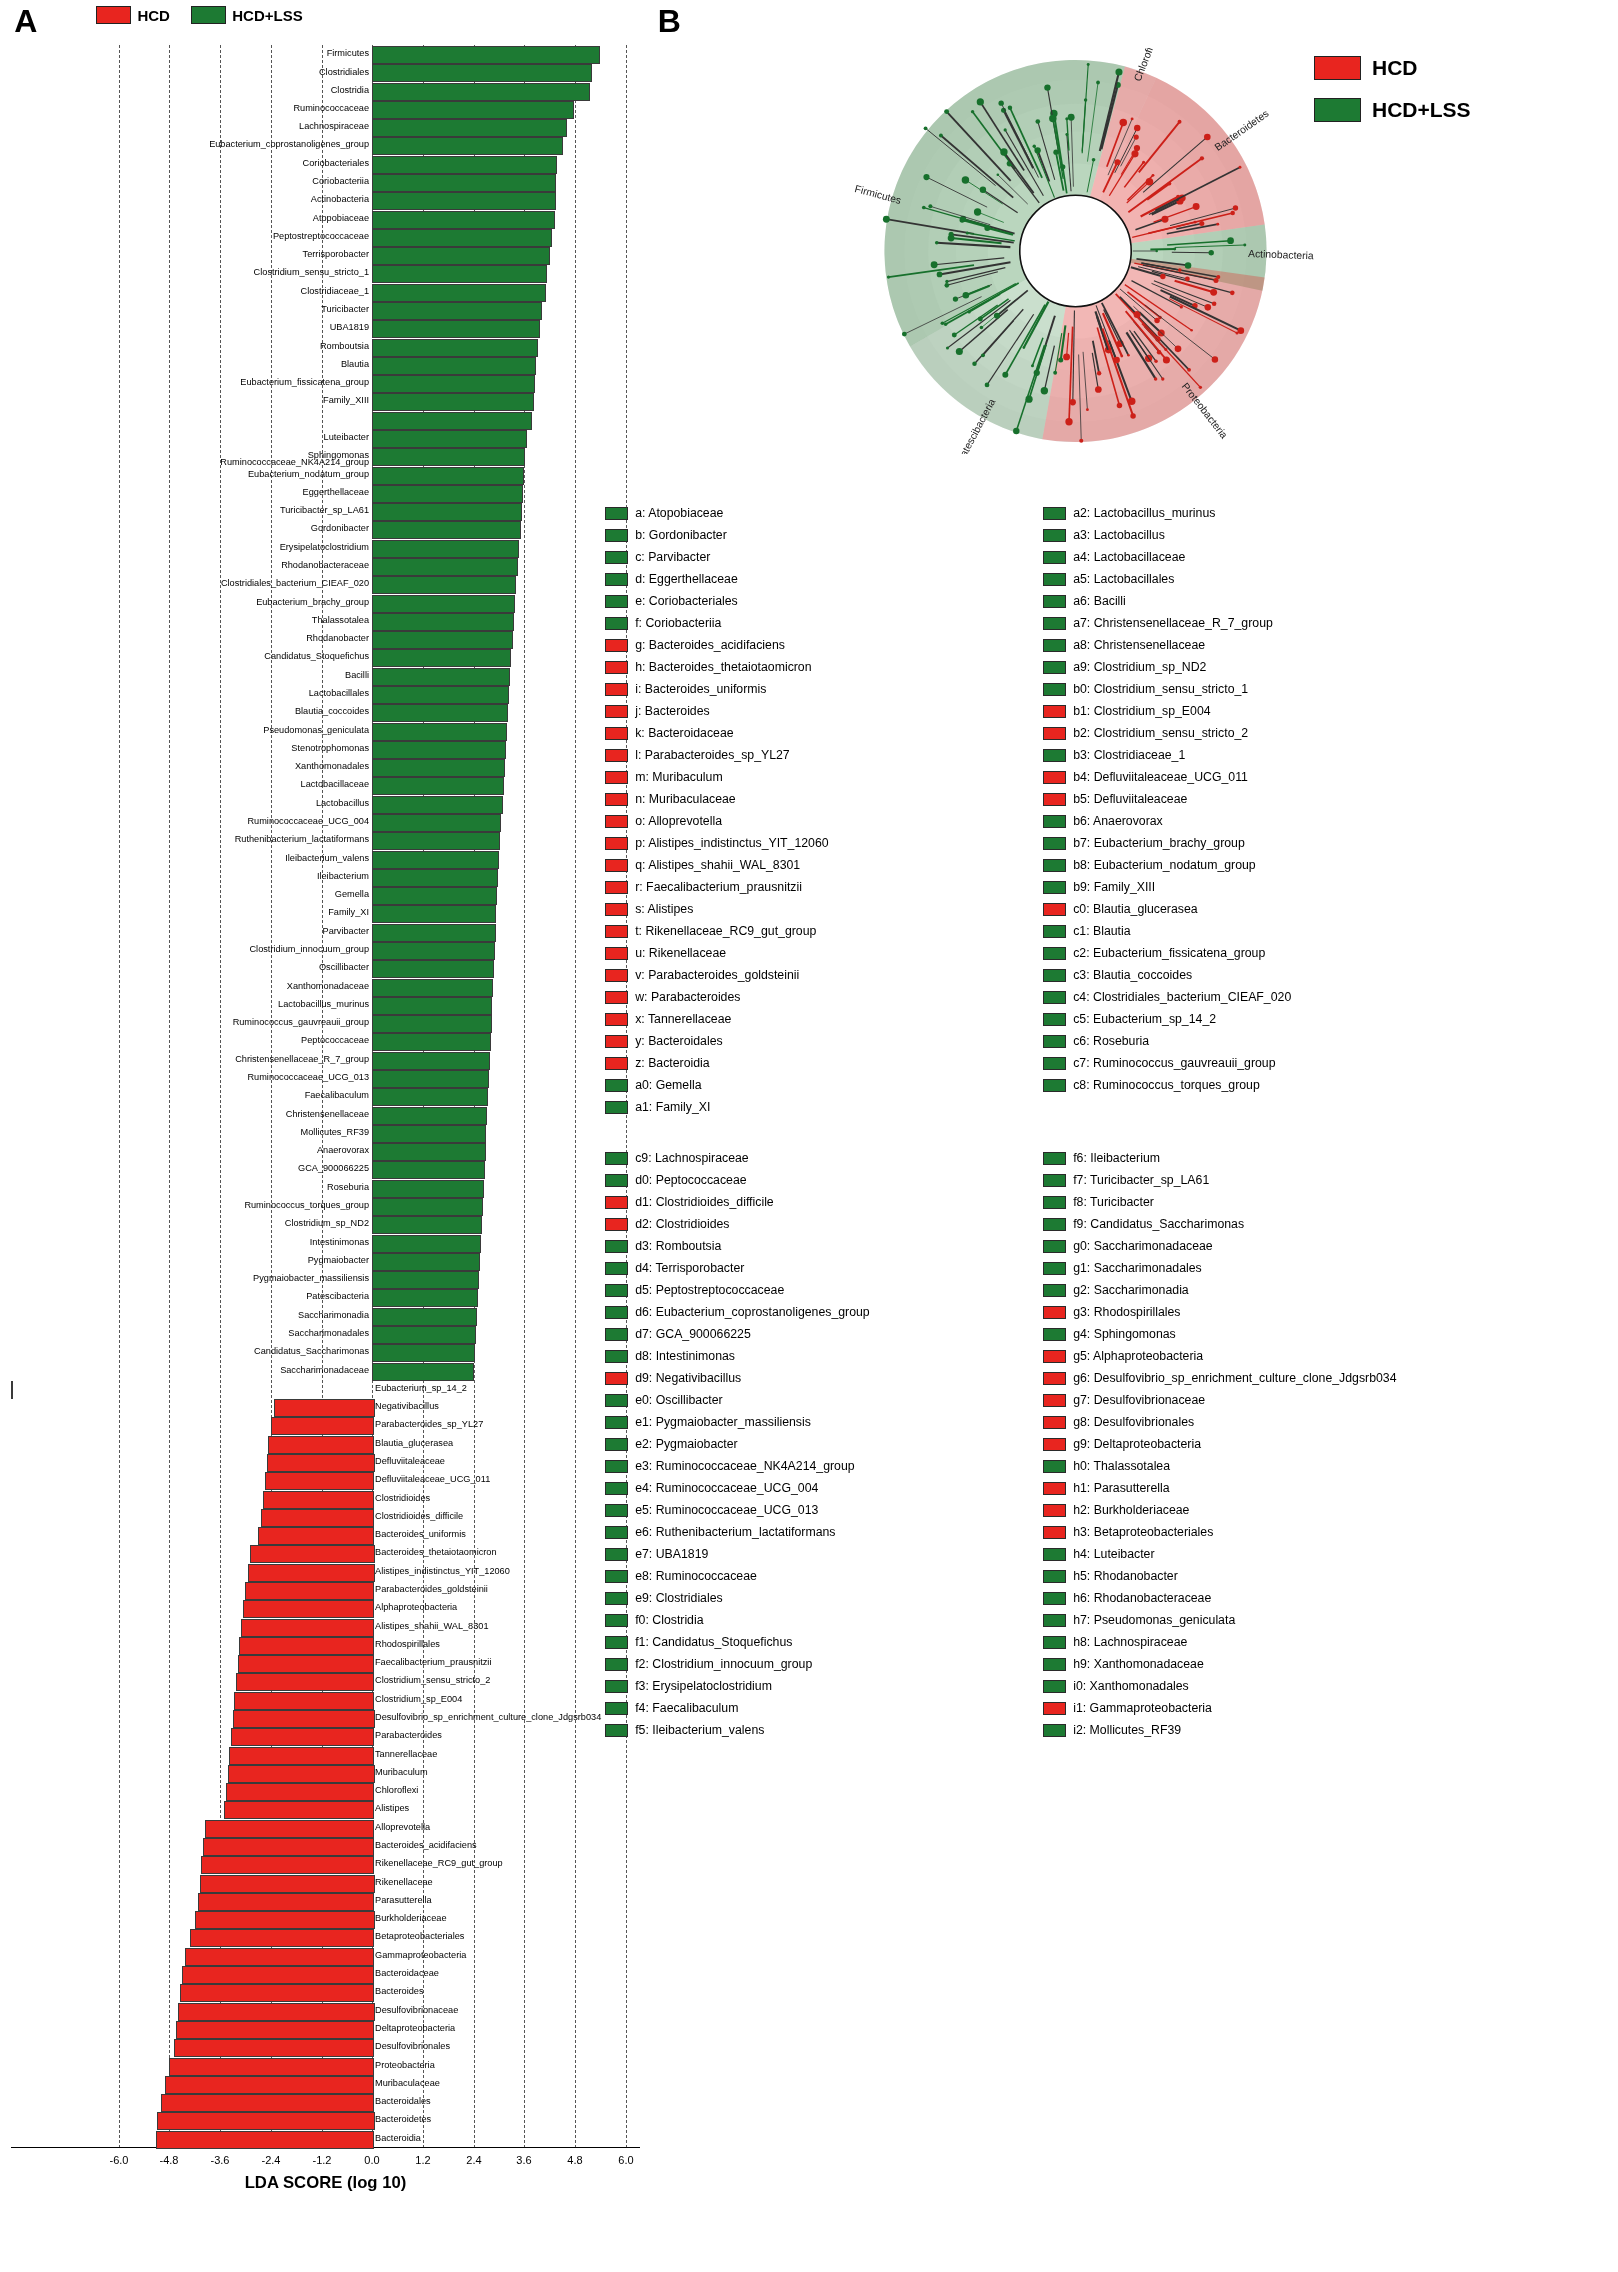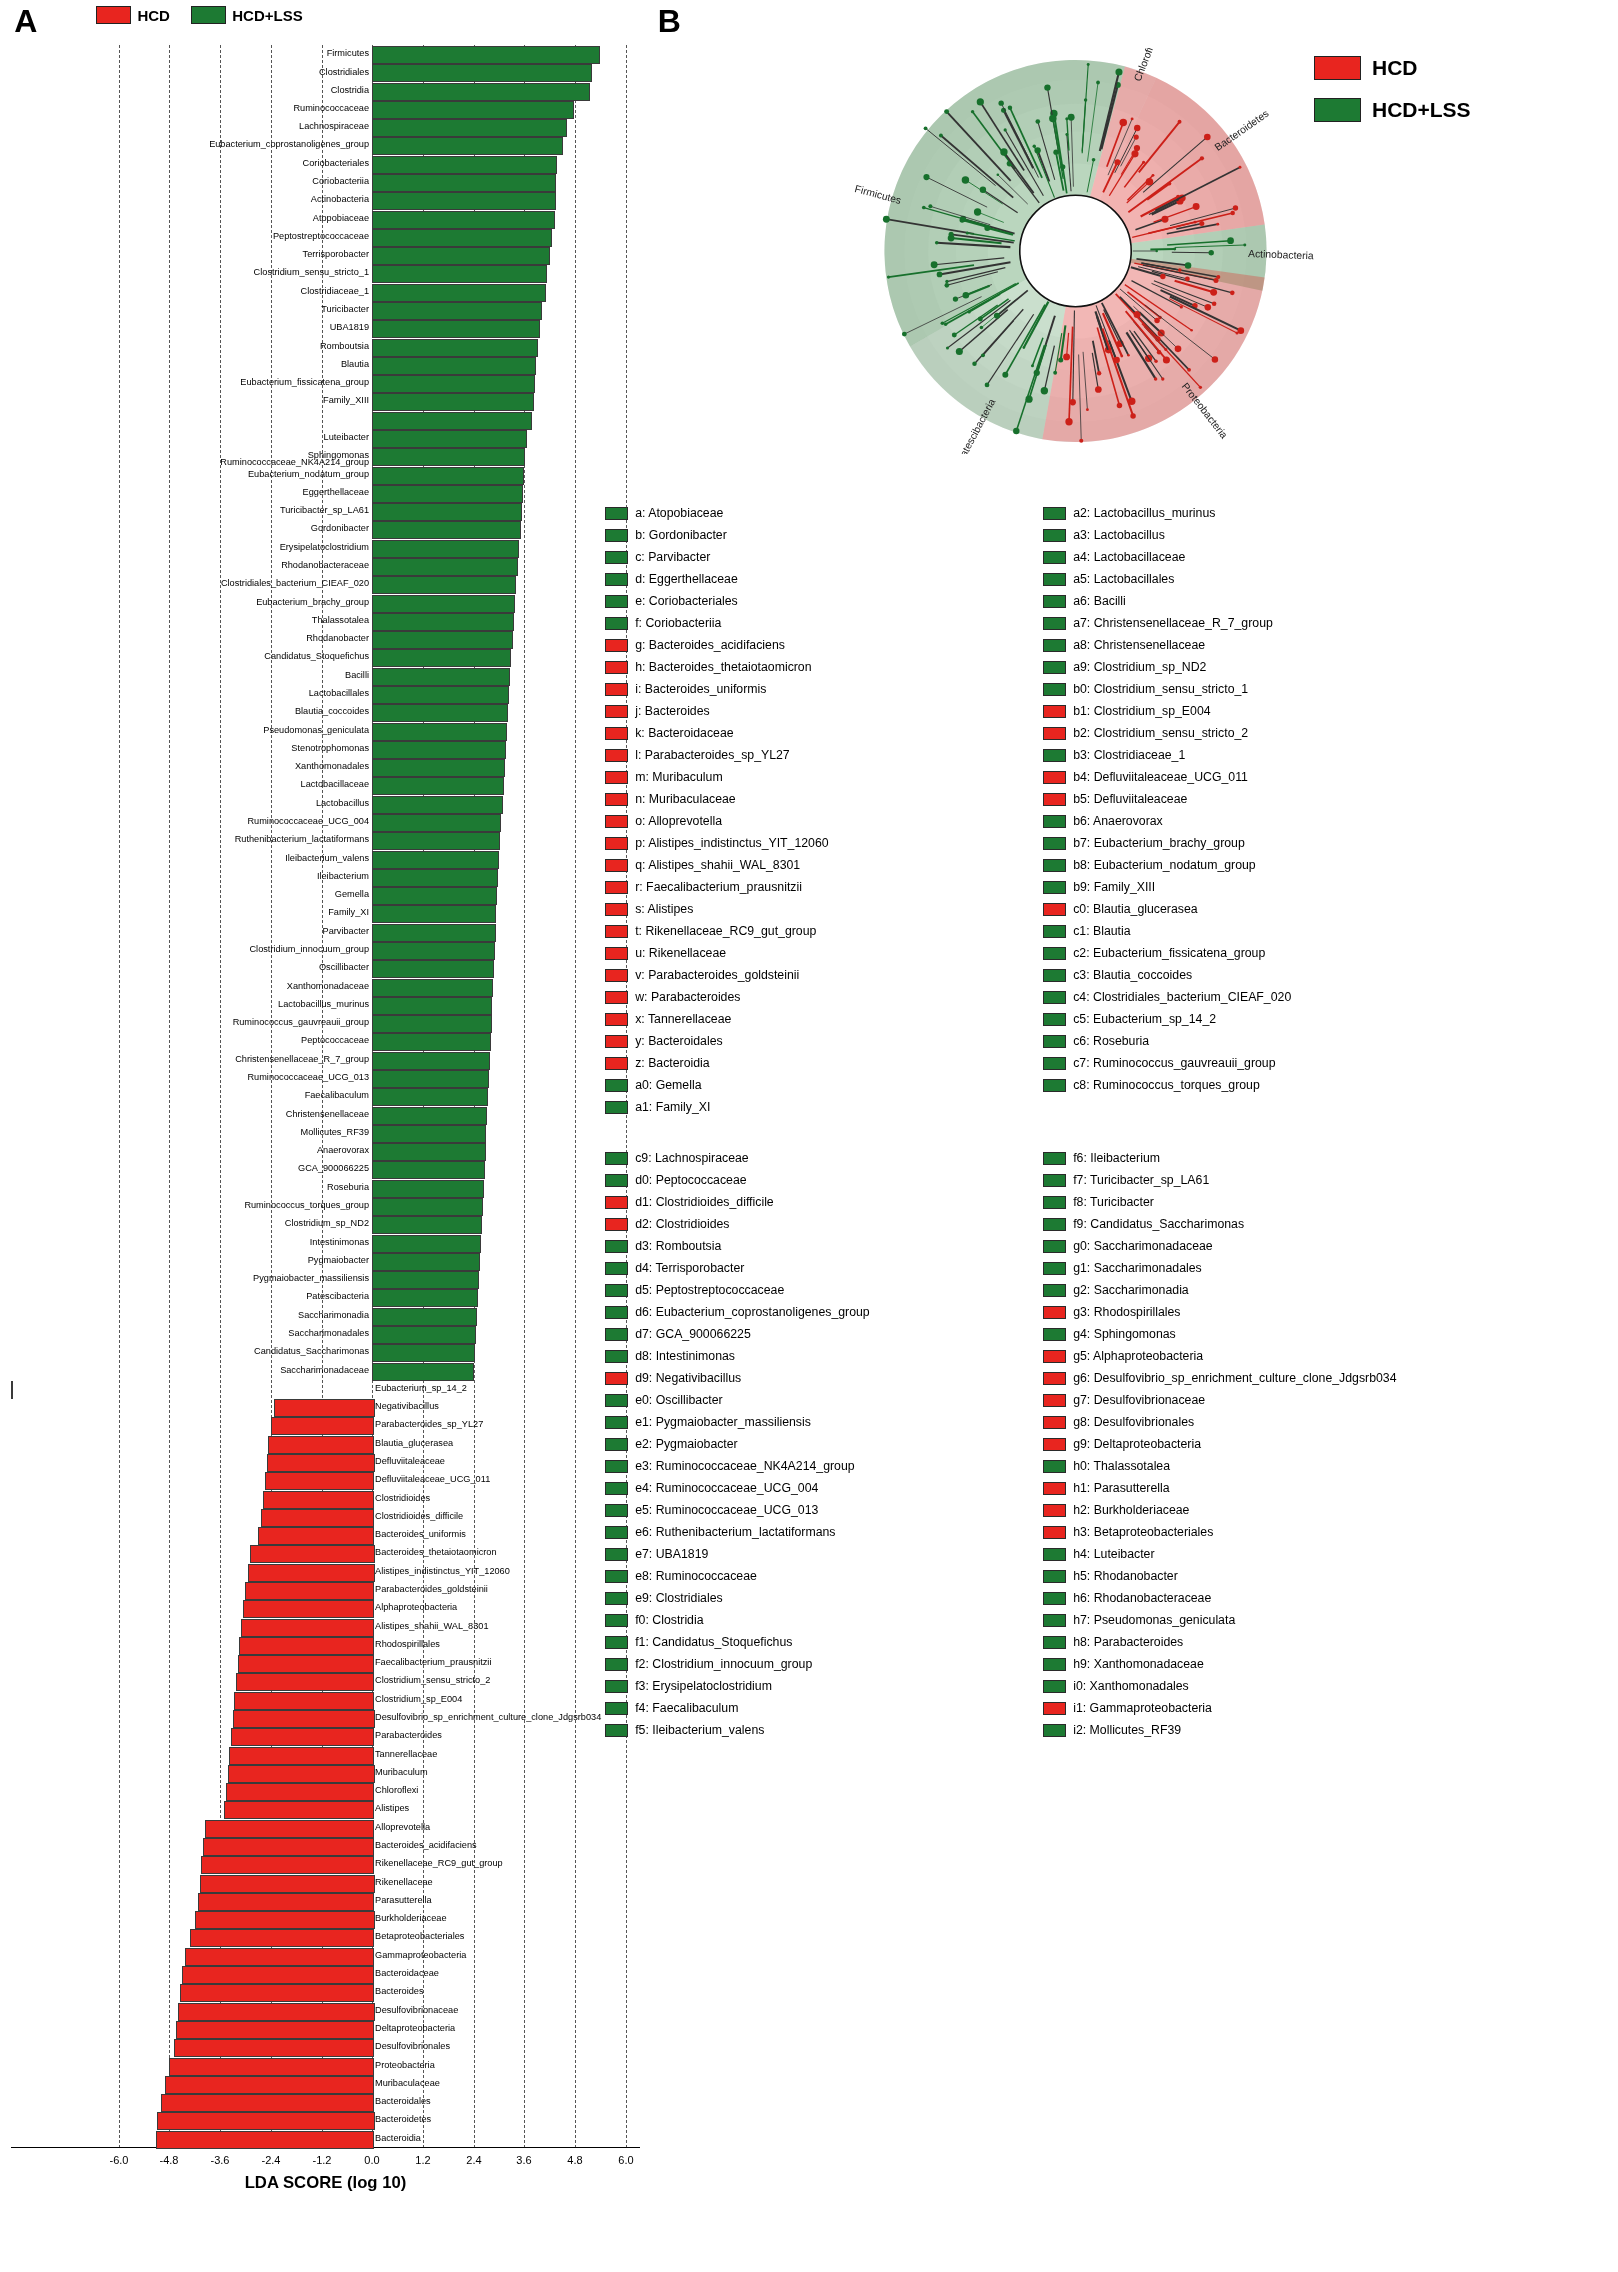--- a/index.html
+++ b/index.html
@@ -1345,21 +1345,21 @@
       <div class="key-item">
         <span class="key-sw green"></span>
         <span class="key-txt">h6: Rhodanobacteraceae</span>
       </div>
       <div class="key-item">
         <span class="key-sw green"></span>
         <span class="key-txt">h7: Pseudomonas_geniculata</span>
       </div>
       <div class="key-item">
         <span class="key-sw green"></span>
-        <span class="key-txt">h8: Parabacteroides</span>
+        <span class="key-txt">h8: Lachnospiraceae</span>
       </div>
       <div class="key-item">
         <span class="key-sw green"></span>
         <span class="key-txt">h9: Xanthomonadaceae</span>
       </div>
       <div class="key-item">
         <span class="key-sw green"></span>
         <span class="key-txt">i0: Xanthomonadales</span>
       </div>
       <div class="key-item">

